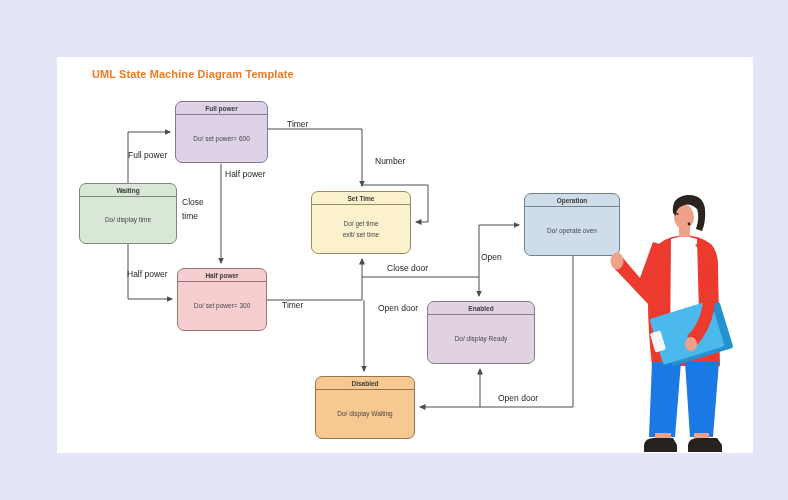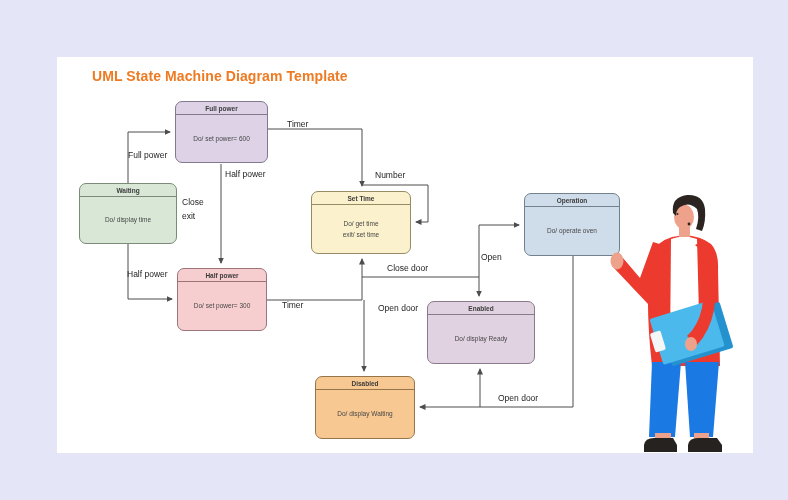--- a/index.html
+++ b/index.html
@@ -7,21 +7,21 @@
     width:788px;height:500px;position:relative;overflow:hidden;
     font-family:"Liberation Sans",sans-serif;
     background:#e4e6f8;
   }
   .canvas{
     position:absolute;left:57px;top:57px;width:696px;height:396px;
     background:#ffffff;
   }
   .title{
     position:absolute;left:92px;top:68px;margin:0;
-    font-size:14px;font-weight:700;letter-spacing:.1px;
+    font-size:11px;font-weight:700;letter-spacing:.1px;
   }
   #edge-layer{position:absolute;left:0;top:0;width:788px;height:500px;}
   #node-layer,#label-layer{position:absolute;left:0;top:0;width:788px;height:500px;pointer-events:none;padding-left:36px;}
   .state-node{
     position:absolute;box-sizing:border-box;
     border:1px solid #7e7e7e;border-radius:7px;
     display:flex;flex-direction:column;pointer-events:auto;
   }
   .state-node .hdr{
     flex:0 0 12px;display:flex;align-items:center;justify-content:center;
@@ -98,22 +98,22 @@
       <div class="state-node" style="left: 315px; top: 376px; width: 100px; height: 63px; background: rgb(248, 200, 146); border-color: rgb(151, 117, 74);">
         <div class="hdr" style="border-bottom-color: rgb(151, 117, 74);">Disabled</div>
         <div class="bdy">Do/ display Waiting</div>
       </div>
     </div>
   <div id="label-layer">
       <div class="edge-label" style="left: 287px; top: 119px;">Timer</div>
       <div class="edge-label" style="left: 128px; top: 150px;">Full power</div>
       <div class="edge-label" style="left: 225px; top: 169px;">Half power</div>
       <div class="edge-label" style="left: 182px; top: 197px;">Close</div>
-      <div class="edge-label" style="left: 182px; top: 211px;">exit</div>
-      <div class="edge-label" style="left: 375px; top: 170px; text-align: right;">Number</div>
+      <div class="edge-label" style="left: 182px; top: 211px;">time</div>
+      <div class="edge-label" style="left: 375px; top: 156px; text-align: right;">Number</div>
       <div class="edge-label" style="left: 127px; top: 269px;">Half power</div>
       <div class="edge-label" style="left: 282px; top: 300px;">Timer</div>
       <div class="edge-label" style="left: 387px; top: 263px; text-align: right;">Close door</div>
       <div class="edge-label" style="left: 378px; top: 303px;">Open door</div>
       <div class="edge-label" style="left: 481px; top: 252px;">Open</div>
       <div class="edge-label" style="left: 498px; top: 393px;">Open door</div>
     </div>
 
   <svg id="person-layer" viewBox="0 0 788 500" xmlns="http://www.w3.org/2000/svg">
 

